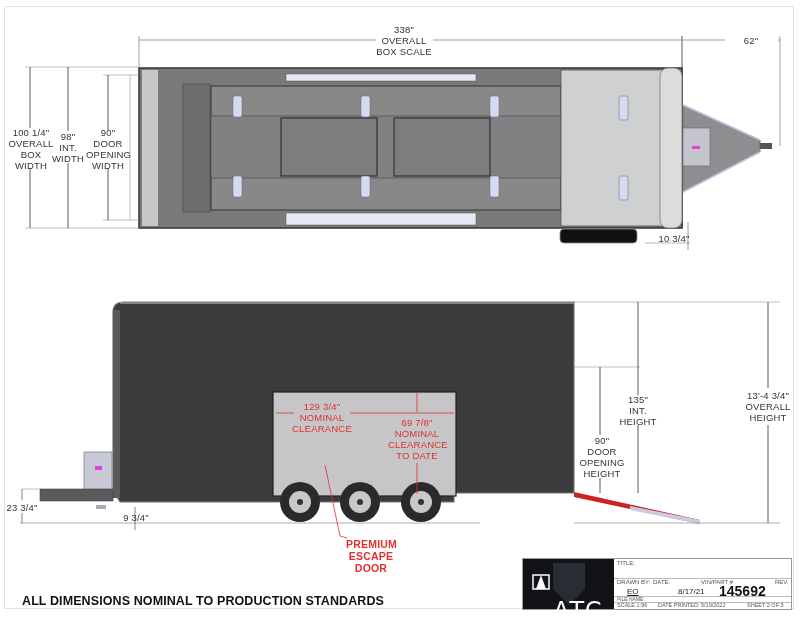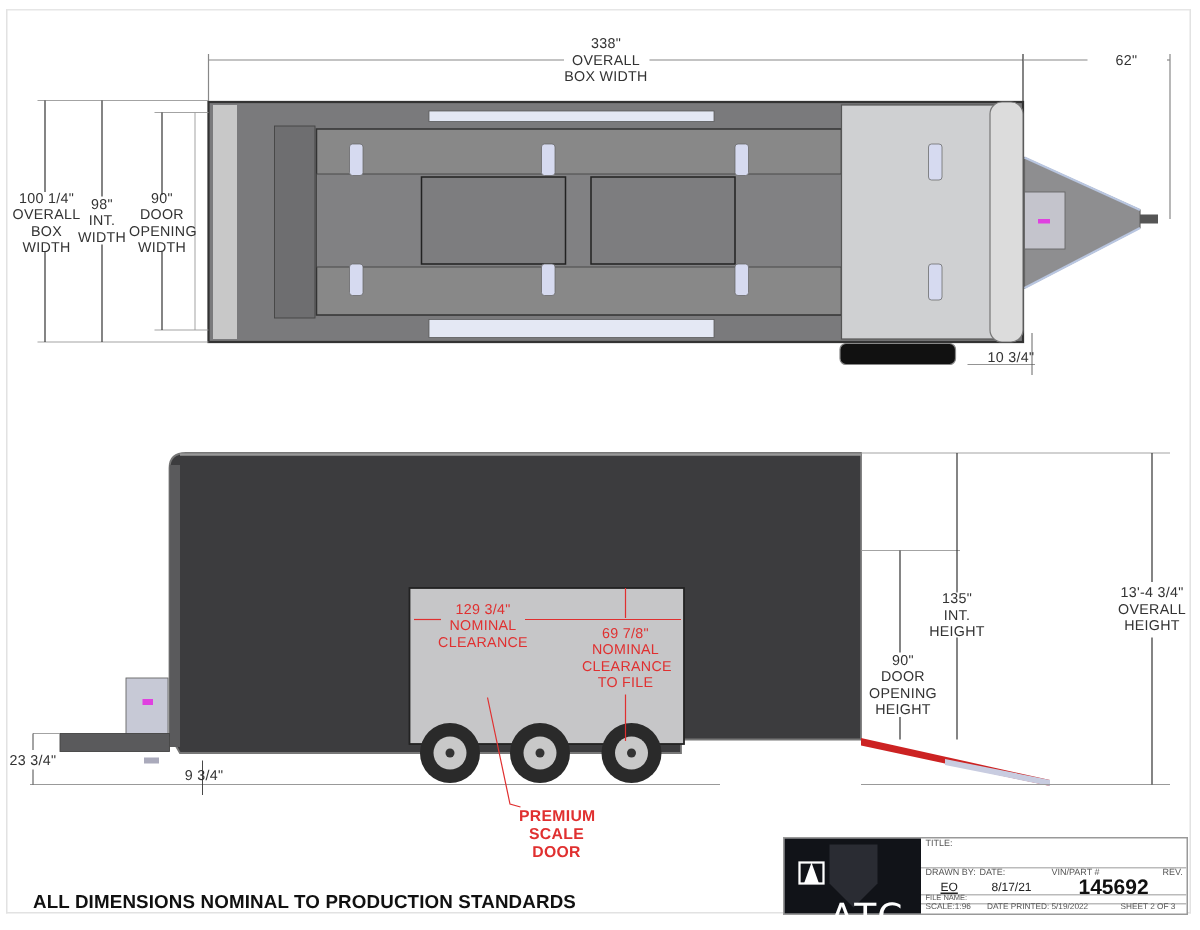--- a/index.html
+++ b/index.html
@@ -123,21 +123,21 @@
   <line x1="276" y1="413" x2="294" y2="413" stroke="#e03030" stroke-width="0.8"></line>
   <line x1="350" y1="413" x2="454" y2="413" stroke="#e03030" stroke-width="0.8"></line>
   <line x1="417" y1="392" x2="417" y2="412" stroke="#e03030" stroke-width="0.8"></line>
   <line x1="417" y1="463" x2="417" y2="494" stroke="#e03030" stroke-width="0.8"></line>
   <polyline points="325,465 340,536 347,538" fill="none" stroke="#e03030" stroke-width="0.8"></polyline>
 </svg>
 
 <div class="lbl" style="left:370px;top:24px;width:68px;">
   <div>338"</div>
     <div>OVERALL</div>
-    <div>BOX WIDTH</div>
+    <div>BOX SCALE</div>
 </div>
 <div class="lbl" style="left:725px;top:35px;width:52px;">62"</div>
 <div class="lbl" style="left:654px;top:233px;width:40px;">10 3/4"</div>
 <div class="lbl" style="left:4px;top:127px;width:54px;">
   <div>100 1/4"</div>
     <div>OVERALL</div>
     <div>BOX</div>
     <div>WIDTH</div>
 </div>
 <div class="lbl" style="left:50px;top:131px;width:36px;">
@@ -172,45 +172,45 @@
 <div class="lbl" style="left:118px;top:512px;width:36px;">9 3/4"</div>
 <div class="lbl red" style="left:292px;top:401px;width:60px;">
   <div>129 3/4"</div>
     <div>NOMINAL</div>
     <div>CLEARANCE</div>
 </div>
 <div class="lbl red" style="left:388px;top:417px;width:58px;">
   <div>69 7/8"</div>
     <div>NOMINAL</div>
     <div>CLEARANCE</div>
-    <div>TO FILE</div>
+    <div>TO DATE</div>
 </div>
 <div class="lbl red" style="left:346px;top:538px;width:50px;font-size:10.5px;line-height:12px;font-weight:bold;">
   <div>PREMIUM</div>
-    <div>SCALE</div>
+    <div>ESCAPE</div>
     <div>DOOR</div>
 </div>
 
 <div class="note">ALL DIMENSIONS NOMINAL TO PRODUCTION STANDARDS</div>
 
 <div class="tb">
   <div class="logo">
     <svg width="91" height="50">
       <polygon points="30,4 62,4 62,30 46,46 30,30" fill="#2a2c33"></polygon>
       <rect x="10" y="16" width="16" height="14" fill="none" stroke="#fff" stroke-width="1.5"></rect>
       <polygon points="18,16 13,30 23,30" fill="#fff"></polygon>
     </svg>
     <div class="logo-text">ATC</div>
   </div>
   <div class="cell" style="left:94px;top:1px;">TITLE:</div>
   <div style="position:absolute;left:91px;top:19px;width:177px;border-top:1px solid #bbb;"></div>
   <div class="cell" style="left:94px;top:20px;">DRAWN BY:</div>
   <div class="cell" style="left:104px;top:28px;font-size:8px;color:#222;text-decoration:underline;">EO</div>
   <div class="cell" style="left:130px;top:20px;">DATE:</div>
-  <div class="cell" style="left:138px;top:28px;font-size:8px;color:#222;">8/17/21</div>
+  <div class="cell" style="left:155px;top:28px;font-size:8px;color:#222;">8/17/21</div>
   <div class="cell" style="left:178px;top:20px;">VIN/PART #</div>
   <div class="big" style="left:196px;top:24px;font-size:14px;text-align:right;">145692</div>
   <div class="cell" style="left:252px;top:20px;">REV.</div>
   <div style="position:absolute;left:91px;top:37px;width:177px;border-top:1px solid #bbb;"></div>
   <div class="cell" style="left:94px;top:37px;font-size:5px;">FILE NAME:</div>
   <div style="position:absolute;left:91px;top:43px;width:177px;border-top:1px solid #bbb;"></div>
   <div class="cell" style="left:94px;top:43px;font-size:5.5px;">SCALE:1:96</div>
   <div class="cell" style="left:135px;top:43px;font-size:5.5px;">DATE PRINTED: 5/19/2022</div>
   <div class="cell" style="left:224px;top:43px;font-size:5.5px;">SHEET 2 OF 3</div>
 </div>

